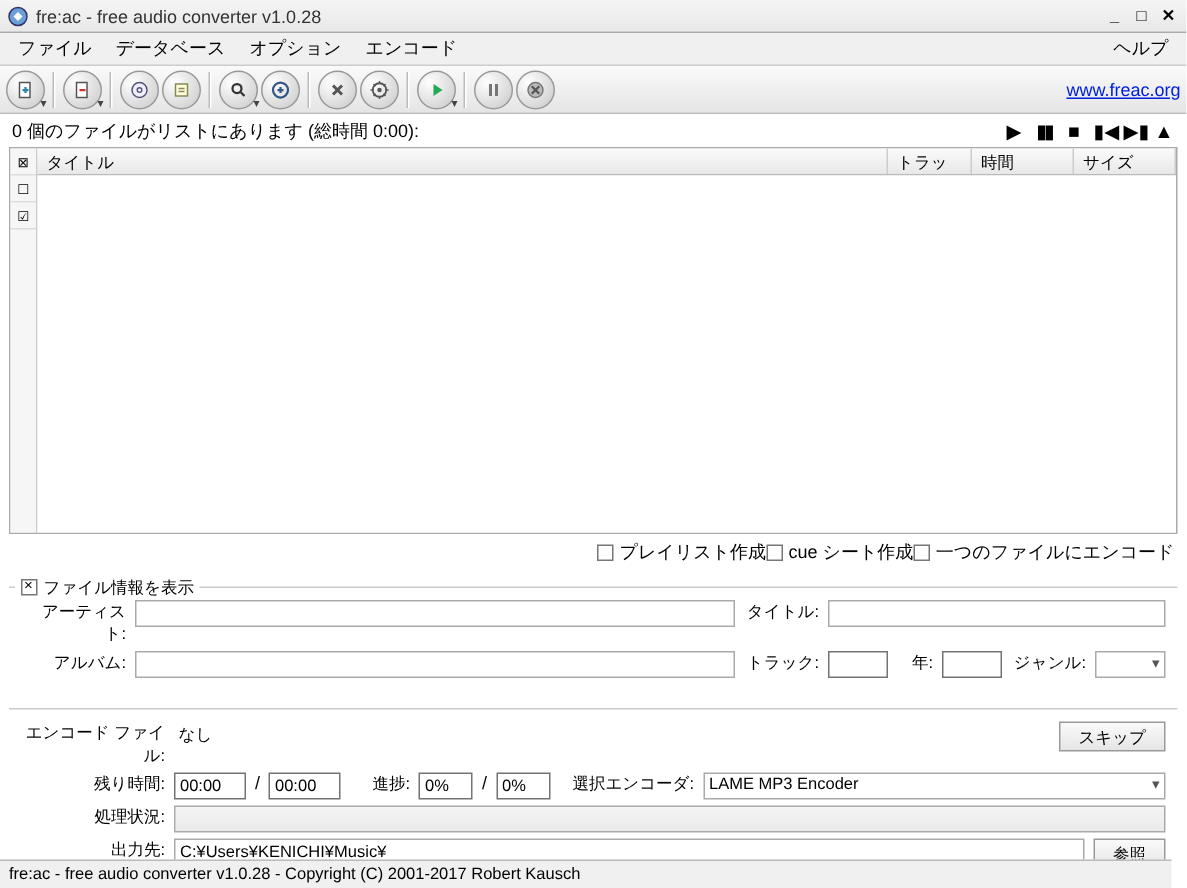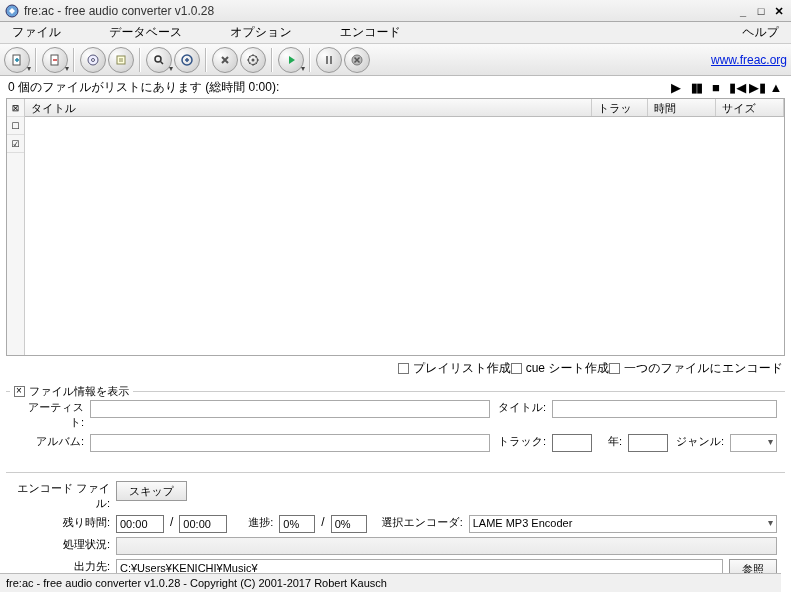--- a/index.html
+++ b/index.html
@@ -27,21 +27,20 @@
 .titlebar-text { flex: 1; font-size: 12px; color: #333; }
 .titlebar-btns { display: flex; gap: 2px; }
 .titlebar-btn { width: 16px; height: 14px; font-size: 11px; text-align: center; line-height: 14px; cursor: pointer; font-weight: bold; }
 .menubar {
   background: #f0f0f0;
   border-bottom: 1px solid #ccc;
   height: 22px;
   display: flex;
   align-items: center;
   padding: 0 4px;
-  gap: 32px;
 }
 .menu-item { padding: 2px 8px; cursor: pointer; }
 .menu-spacer { flex: 1; }
 .toolbar {
   background: linear-gradient(to bottom, #fafafa, #e5e5e5);
   border-bottom: 1px solid #bbb;
   height: 32px;
   display: flex;
   align-items: center;
   padding: 0 4px;
@@ -290,20 +289,21 @@
     <span class="flabel" style="width:24px">年:</span>
     <input class="finput-sm" value="" style="">
     <span class="flabel" style="width:50px">ジャンル:</span>
     <div class="fselect"><span></span></div>
   </div>
 </div>
 
 <div class="group group-top">
   <div class="form-row">
     <span class="flabel" style="width:96px">エンコード ファイル:</span>
+    <span class="finput" style="border:none;background:transparent">なし</span>
     <button class="btn">スキップ</button>
   </div>
   <div class="form-row">
     <span class="flabel" style="width:96px">残り時間:</span>
     <input class="finput-sm" style="width: 48px;" value="00:00">
     <span>/</span>
     <input class="finput-sm" style="width: 48px;" value="00:00">
     <span class="flabel" style="width:40px">進捗:</span>
     <input class="finput-sm" style="width: 36px;" value="0%">
     <span>/</span>

